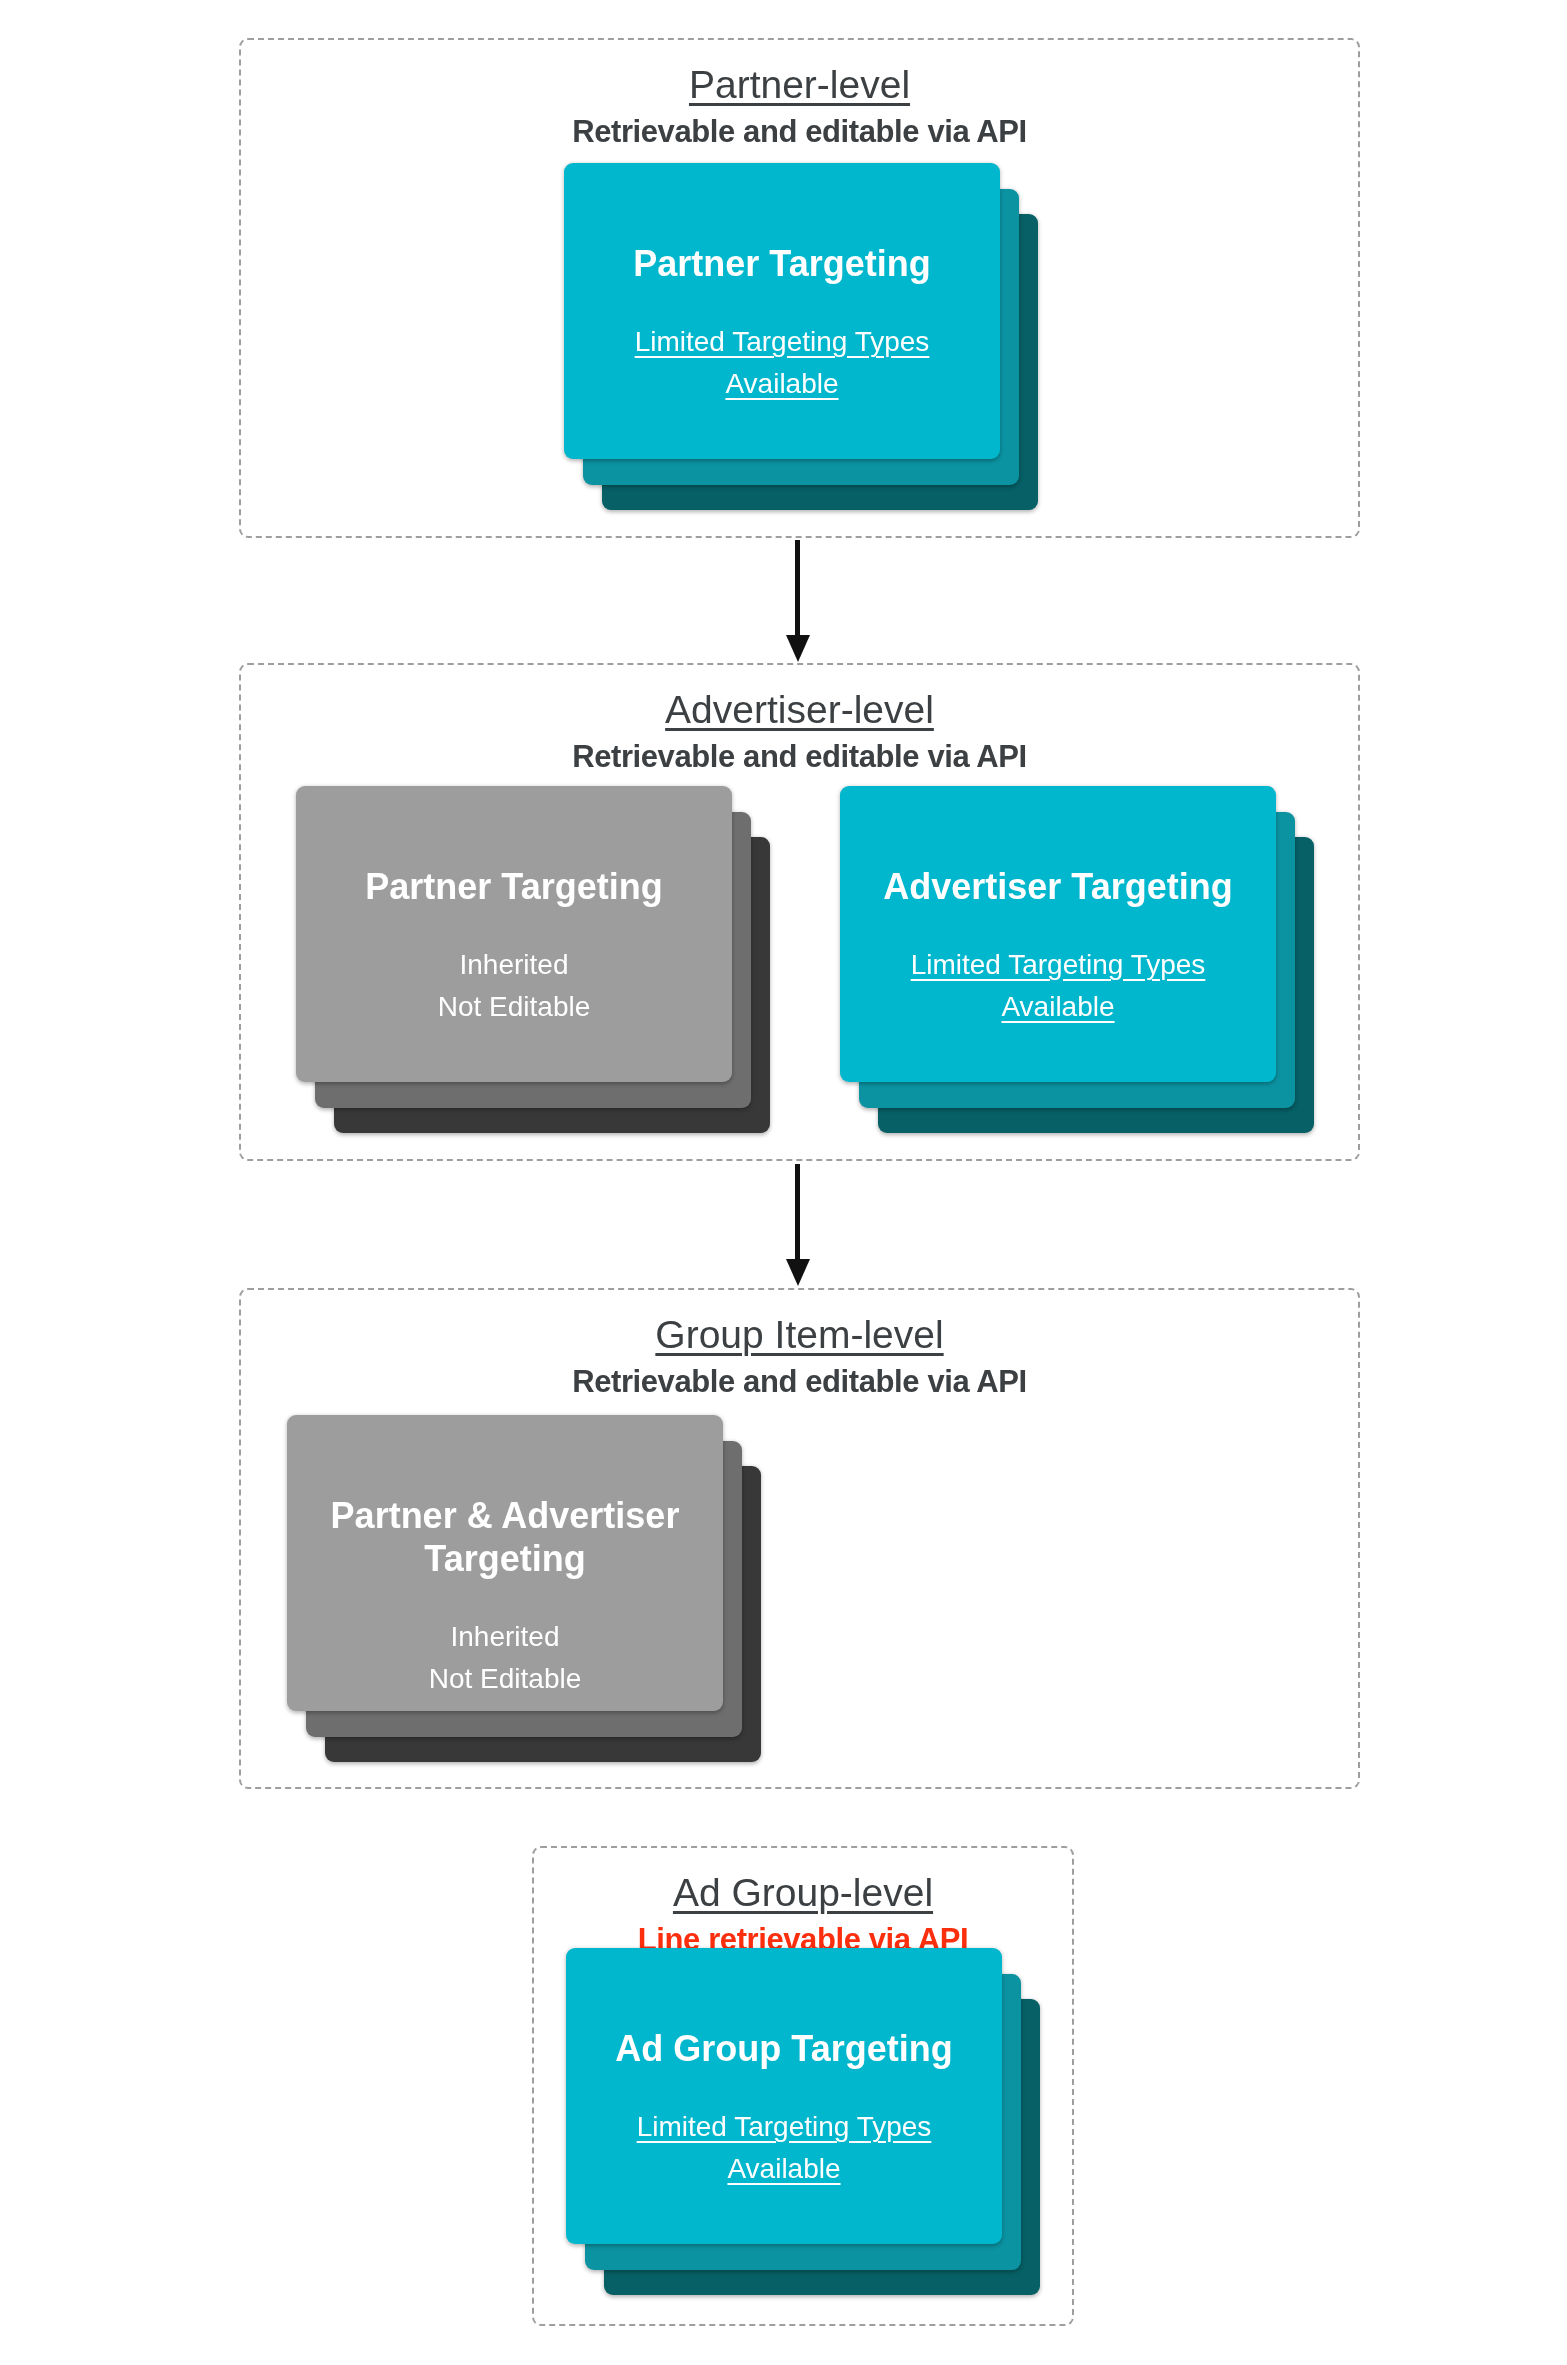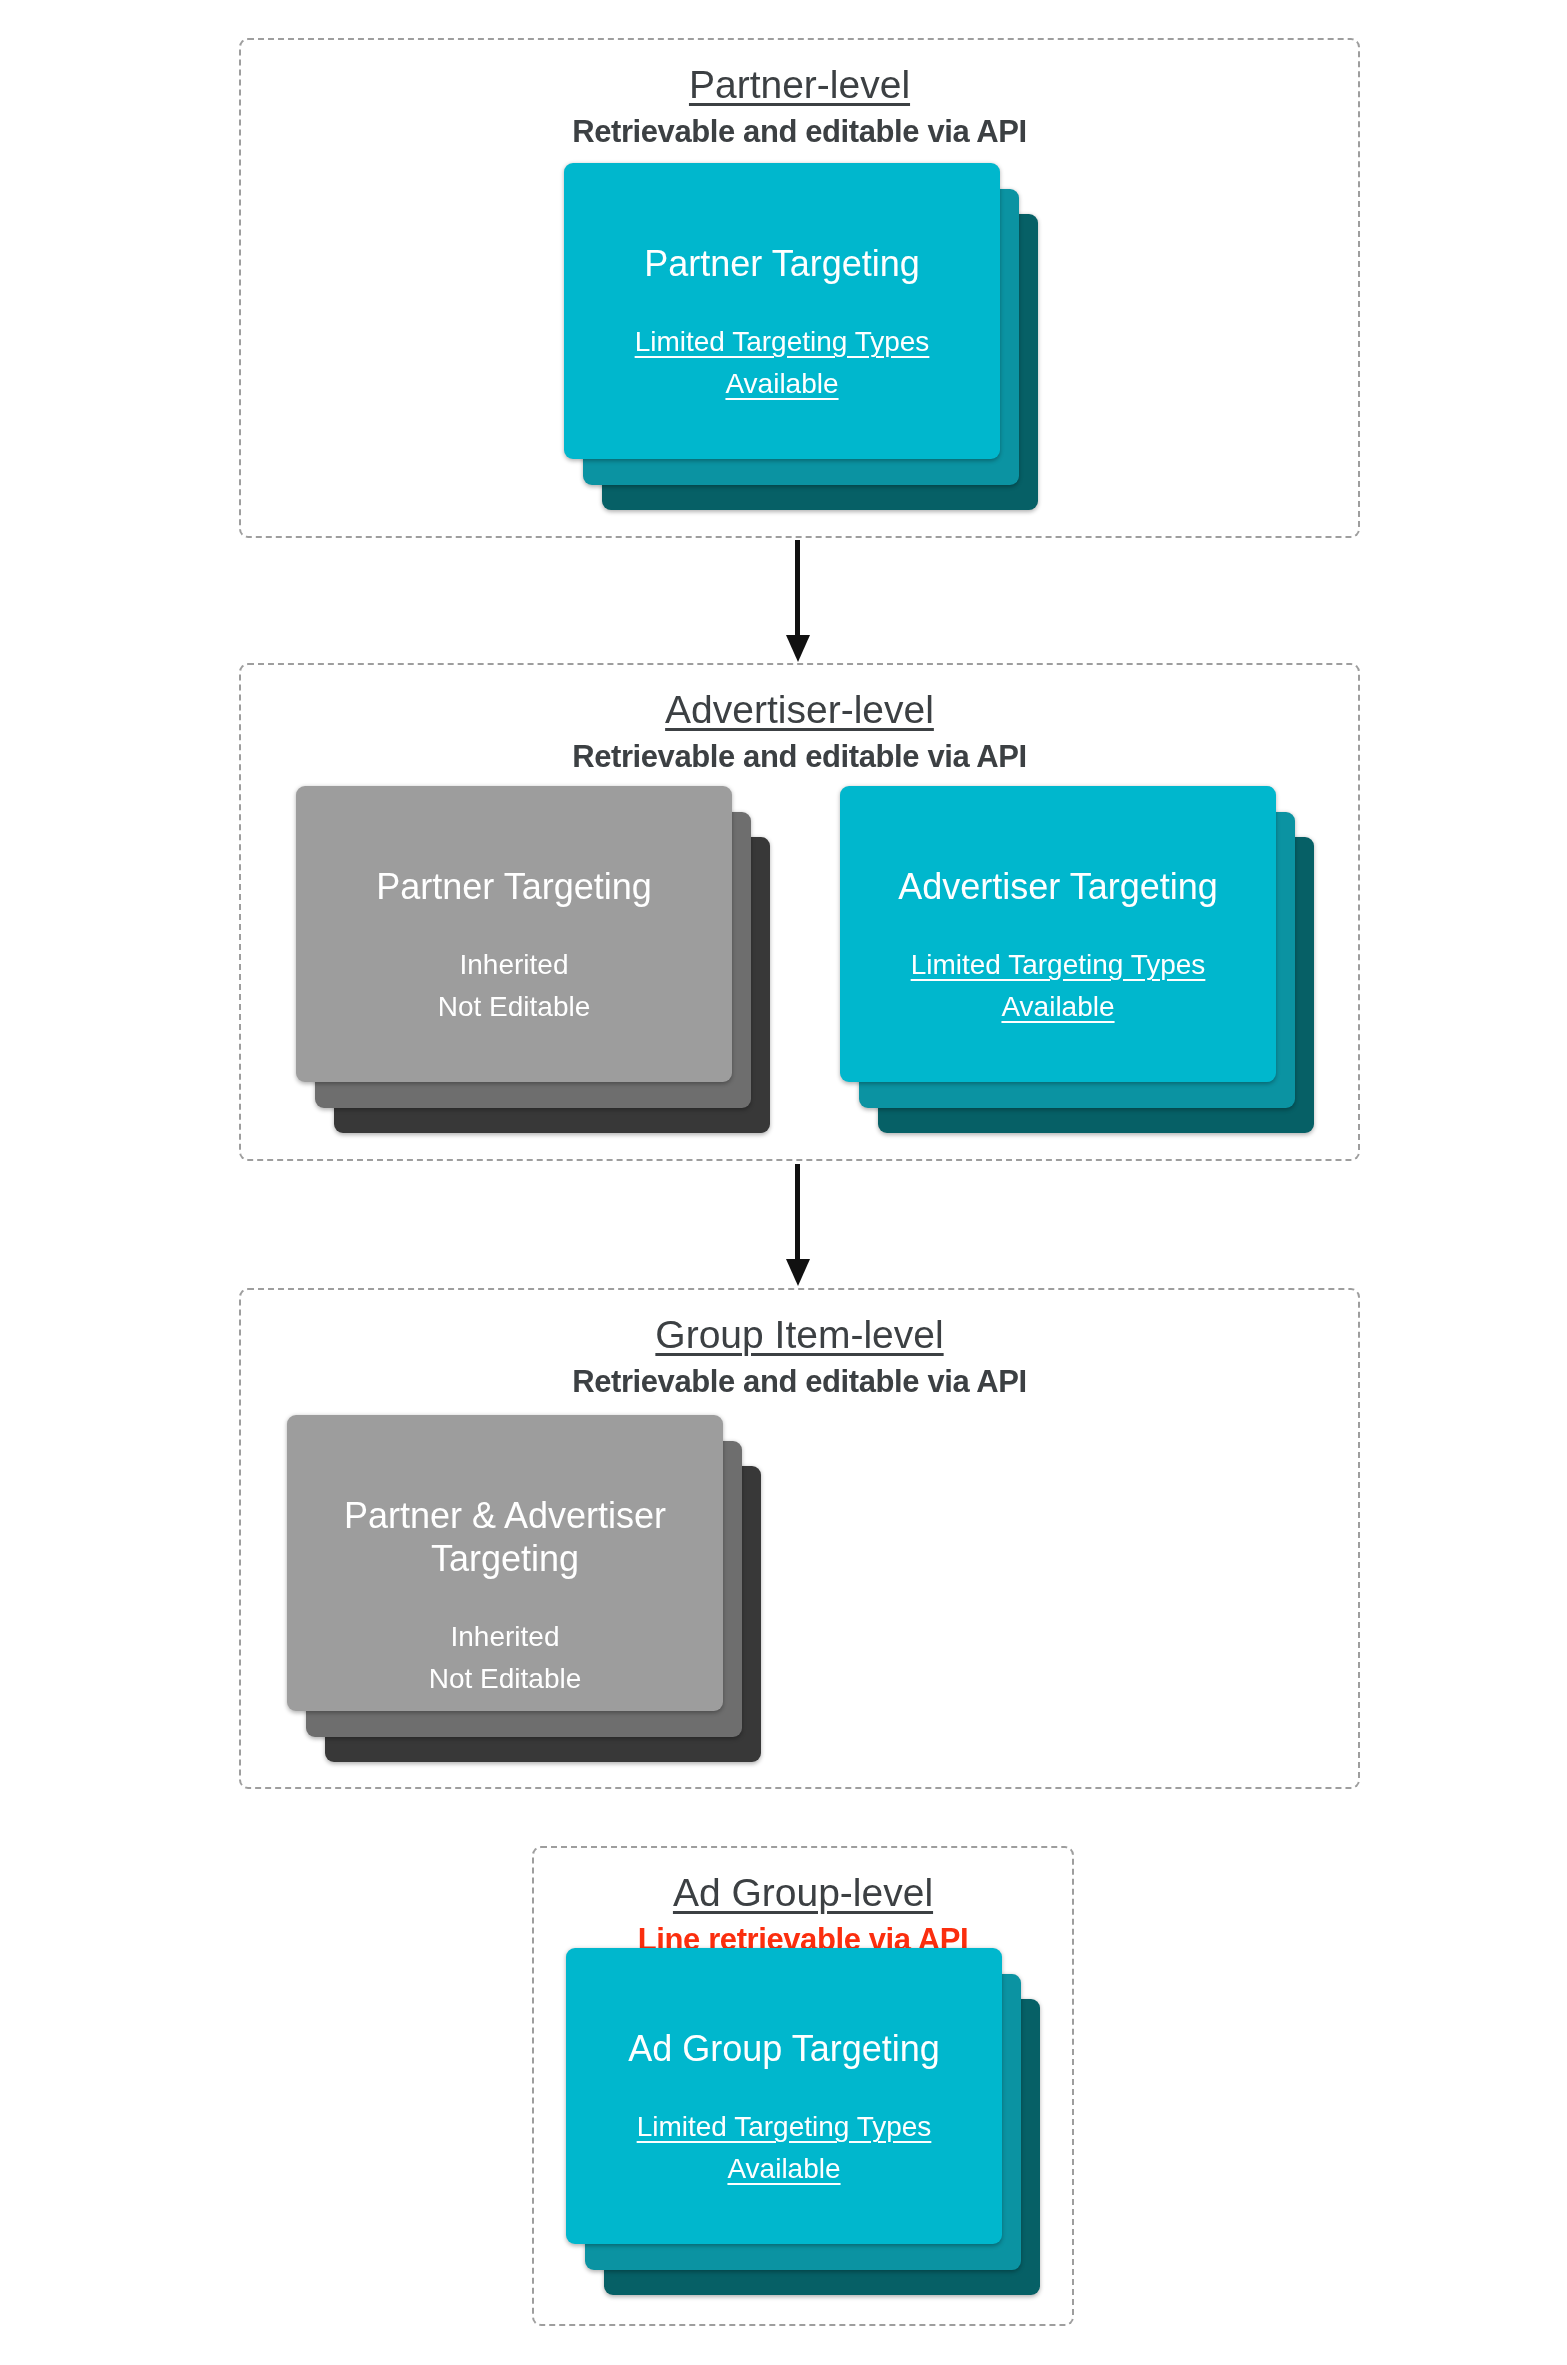--- a/index.html
+++ b/index.html
@@ -42,21 +42,21 @@
   .layer.front{
     left:0;top:0;display:flex;flex-direction:column;align-items:center;
   }
   .teal .back{background:var(--teal-back);}
   .teal .mid{background:var(--teal-mid);}
   .teal .front{background:var(--teal-front);}
   .gray .back{background:var(--gray-back);}
   .gray .mid{background:var(--gray-mid);}
   .gray .front{background:var(--gray-front);}
   .card-title{
-    margin-top:79px;font-size:36px;font-weight:400;color:var(--card-text);
+    margin-top:79px;font-size:36px;font-weight:700;color:var(--card-text);
     line-height:1.2;max-width:402px;text-align:center;
   }
   .card-sub{
     margin-top:36px;font-size:28px;font-weight:400;color:var(--card-text);
     line-height:1.5;max-width:371px;
   }
   .card-sub.u{text-decoration:underline;text-decoration-thickness:2.2px;text-underline-offset:4.5px;}
   
   .pos-s1{left:323px;top:123px;}
   .pos-s2-left{left:55px;top:121px;}

